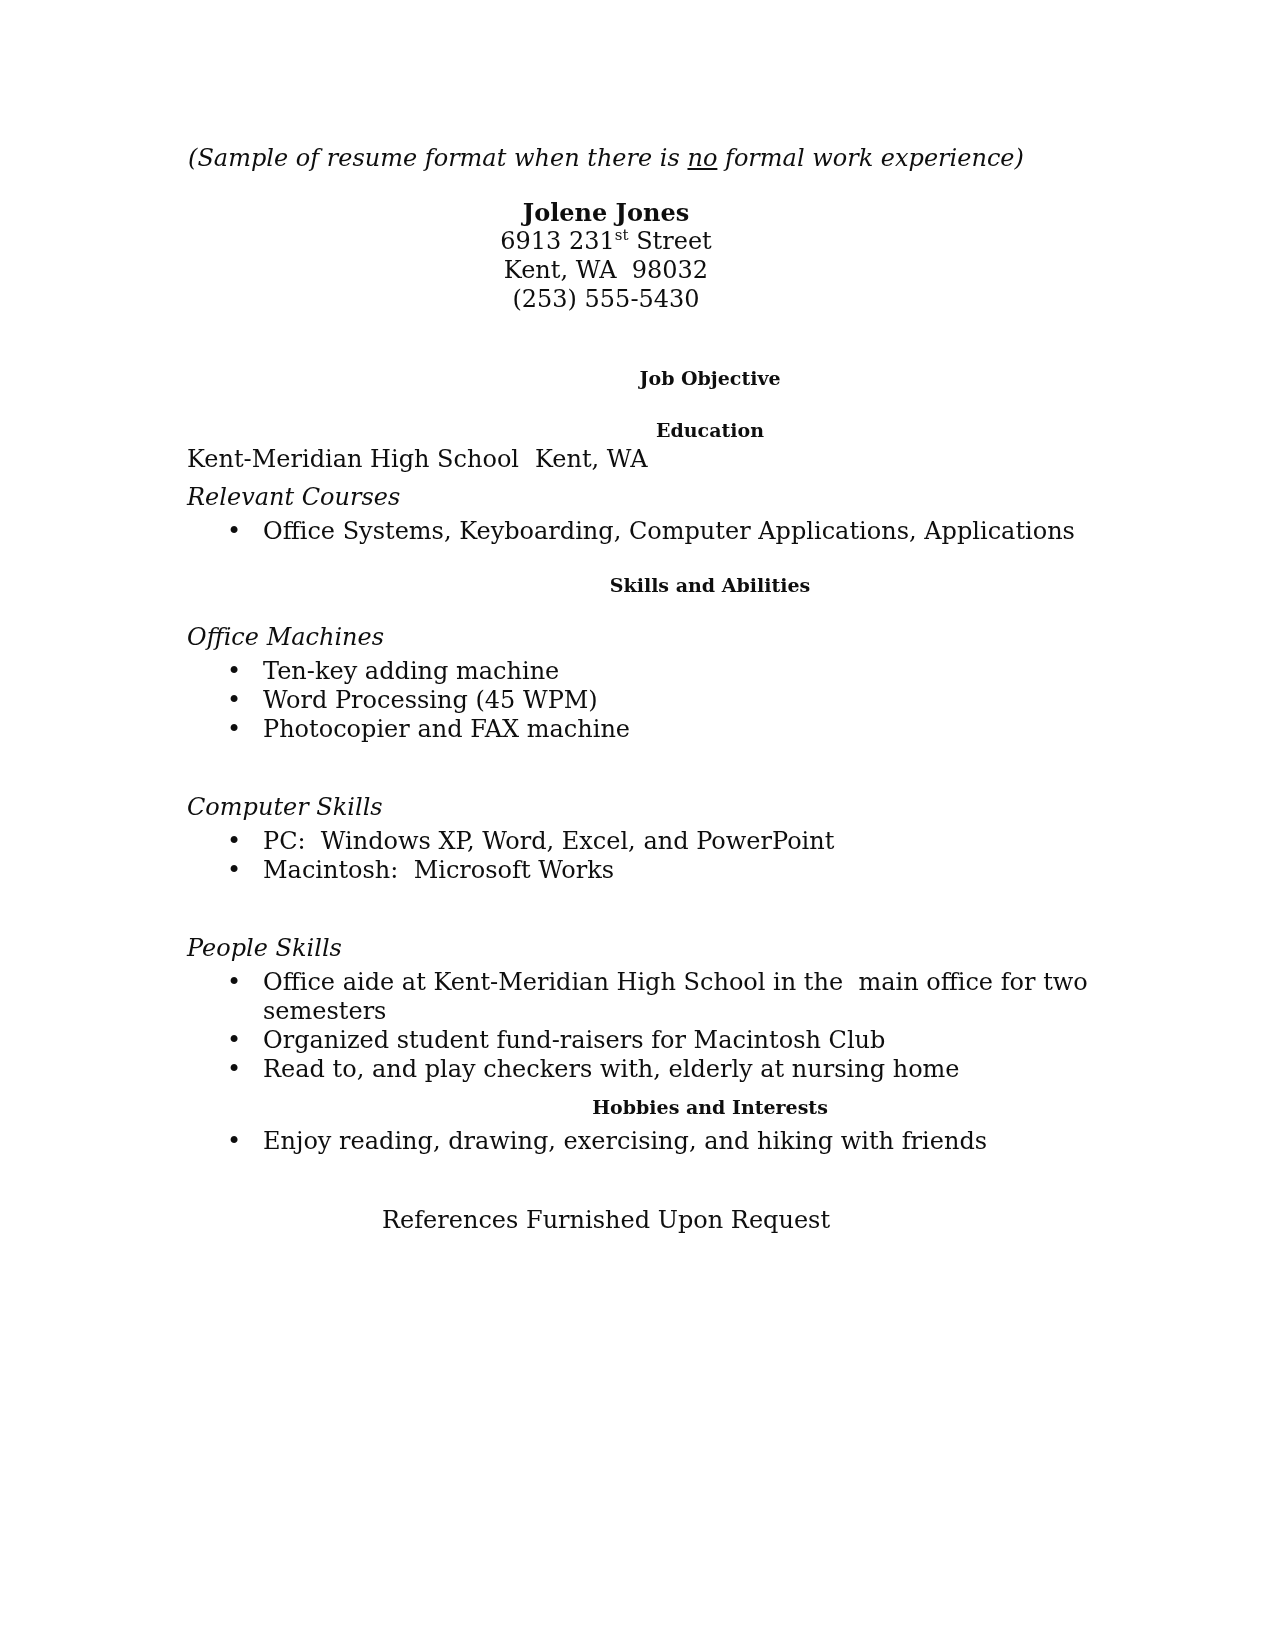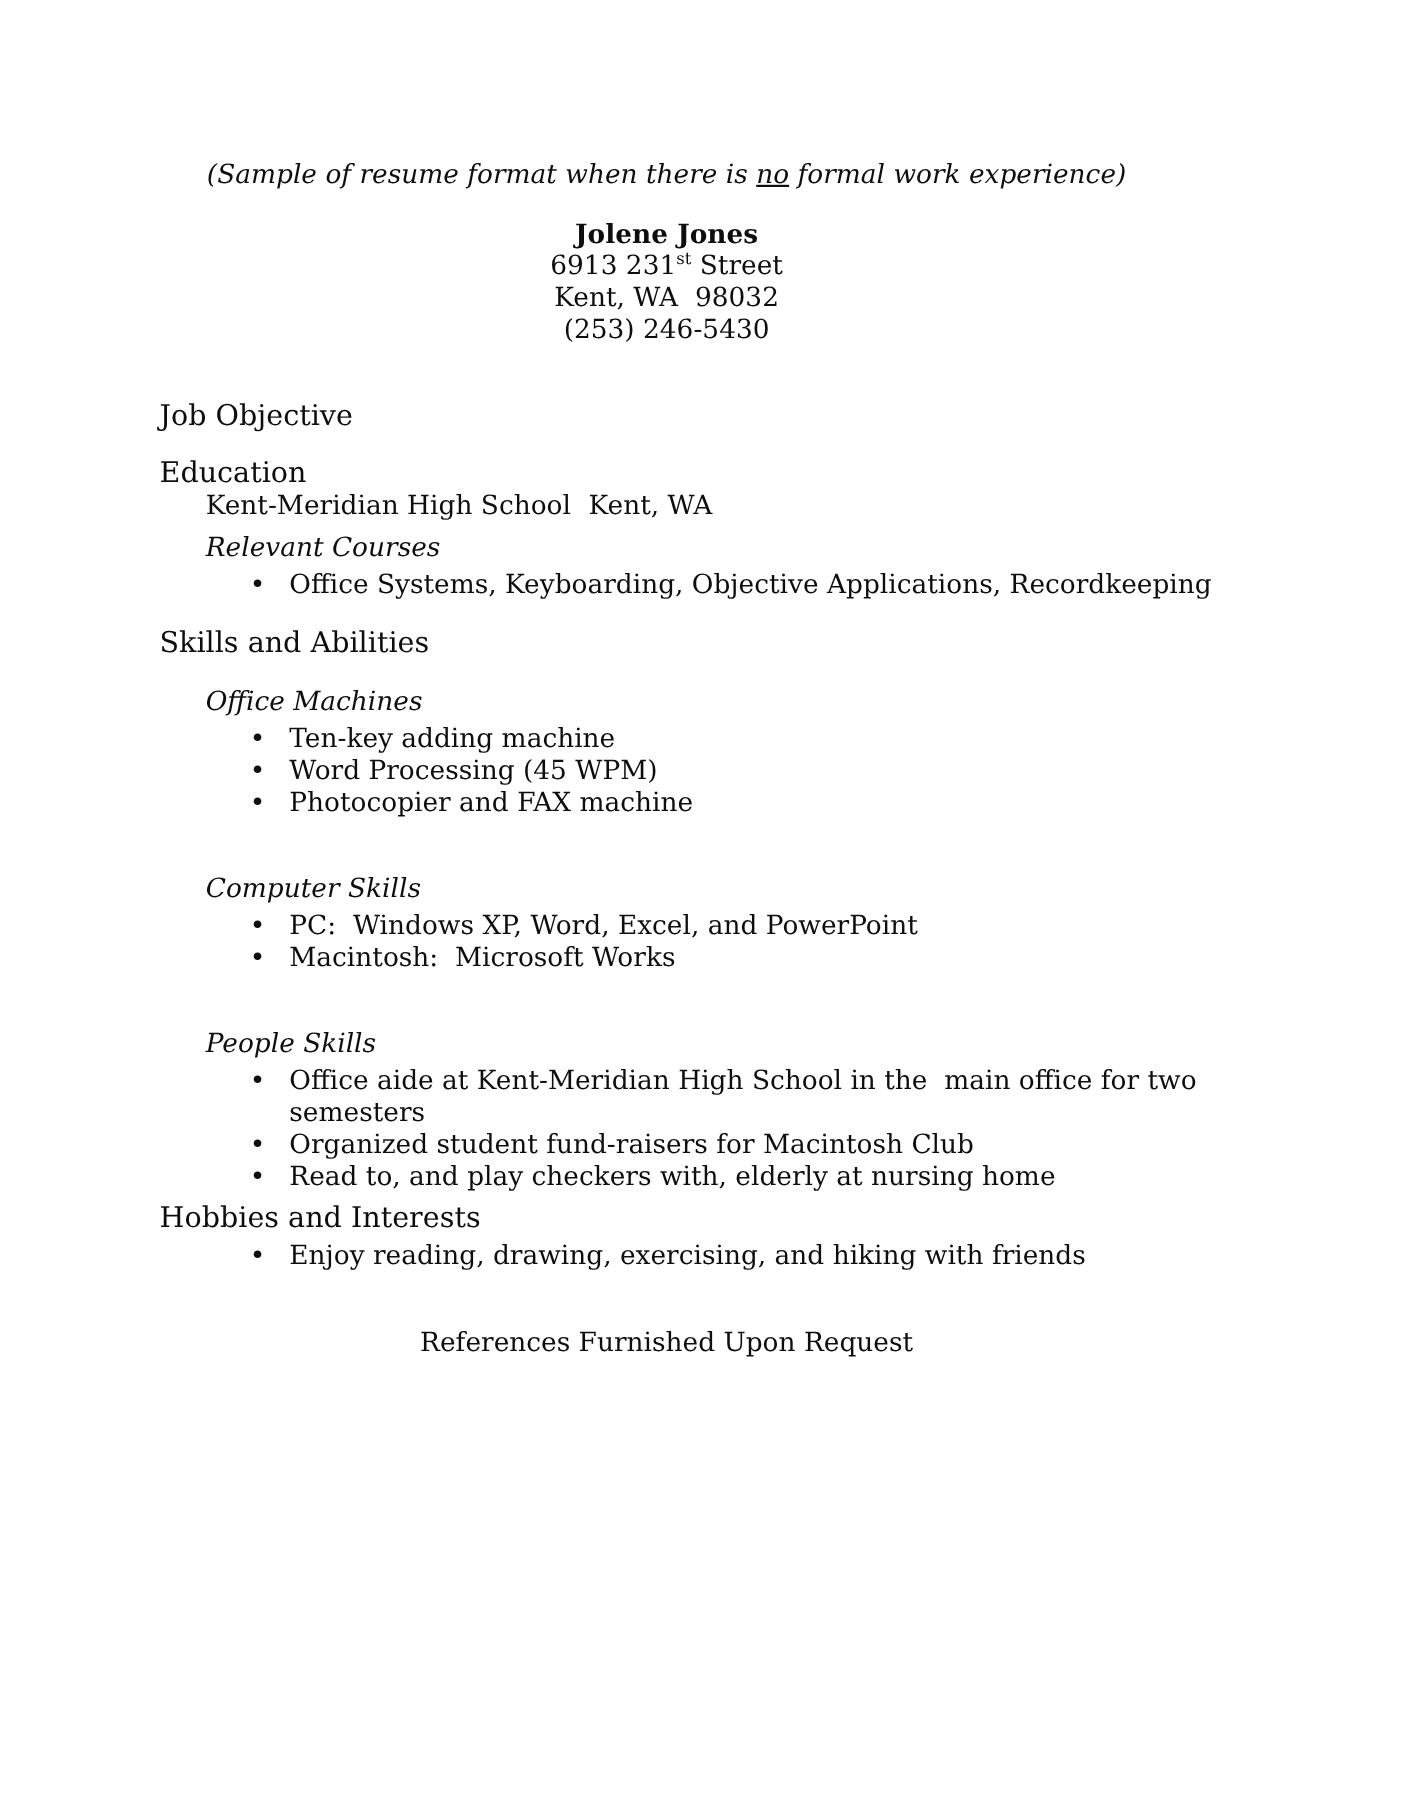--- a/index.html
+++ b/index.html
@@ -16,24 +16,25 @@
     overflow:hidden;
   }
   [data-bind] { white-space:pre-wrap; }
   .centered { width:1212px; text-align:center; }
   .caption { padding-top:144px; font-style:italic; }
   .caption .u { text-decoration:underline; }
   .contact { margin-top:25px; }
   .contact .name { font-weight:bold; }
   .contact sup { font-size:15px; line-height:0; }
   h2.sec {
-    font-size:26px;
-    font-weight:normal;
+    font-size:19px;
+    font-weight:bold;
     line-height:29px;
     margin-left:145px;
+    text-align:center;
   }
   .indent { margin-left:187px; }
   .sub { margin-left:187px; font-style:italic; }
   .tabbed .tab-first { display:inline-block; min-width:348px; }
   ul.b { list-style:none; margin-top:5px; }
   ul.b li { position:relative; padding-left:263px; }
   ul.b li::before {
     content:"\2022";
     position:absolute;
     left:227px;
@@ -52,33 +53,33 @@
 <body>
 
 <div class="page">
 
   <div class="centered caption"><span data-bind="page.caption.before">(Sample of resume format when there is </span><span class="u" data-bind="page.caption.underlined">no</span><span data-bind="page.caption.after"> formal work experience)</span></div>
 
   <div class="centered contact">
     <div class="name" data-bind="page.contact.name">Jolene Jones</div>
     <div><span data-bind="page.contact.street_number">6913 231</span><sup data-bind="page.contact.street_ordinal">st</sup><span data-bind="page.contact.street_suffix"> Street</span></div>
     <div data-bind="page.contact.city_line">Kent, WA  98032</div>
-    <div data-bind="page.contact.phone">(253) 246-5430</div>
+    <div data-bind="page.contact.phone">(253) 555-5430</div>
   </div>
 
   <div class="section">
     <h2 class="sec mt-50" data-bind="page.sections.job_objective.heading">Job Objective</h2>
   </div>
 
   <div class="section">
     <h2 class="sec mt-23" data-bind="page.sections.education.heading">Education</h2>
     <div class="indent tabbed"><span class="tab-first" data-bind="page.sections.education.school">Kent-Meridian High School</span><span data-bind="page.sections.education.school_location">Kent, WA</span></div>
     <div class="sub mt-21" data-bind="page.sections.education.relevant_courses.title">Relevant Courses</div>
     <ul class="b">
-      <li data-bind="page.sections.education.relevant_courses.bullets.0">Office Systems, Keyboarding, Objective Applications, Recordkeeping</li>
+      <li data-bind="page.sections.education.relevant_courses.bullets.0">Office Systems, Keyboarding, Computer Applications, Applications</li>
     </ul>
   </div>
 
   <div class="section">
     <h2 class="sec mt-25" data-bind="page.sections.skills.heading">Skills and Abilities</h2>
 
     <div class="sub mt-23" data-bind="page.sections.skills.office_machines.title">Office Machines</div>
     <ul class="b">
       <li data-bind="page.sections.skills.office_machines.bullets.0">Ten-key adding machine</li>
       <li data-bind="page.sections.skills.office_machines.bullets.1">Word Processing (45 WPM)</li>

